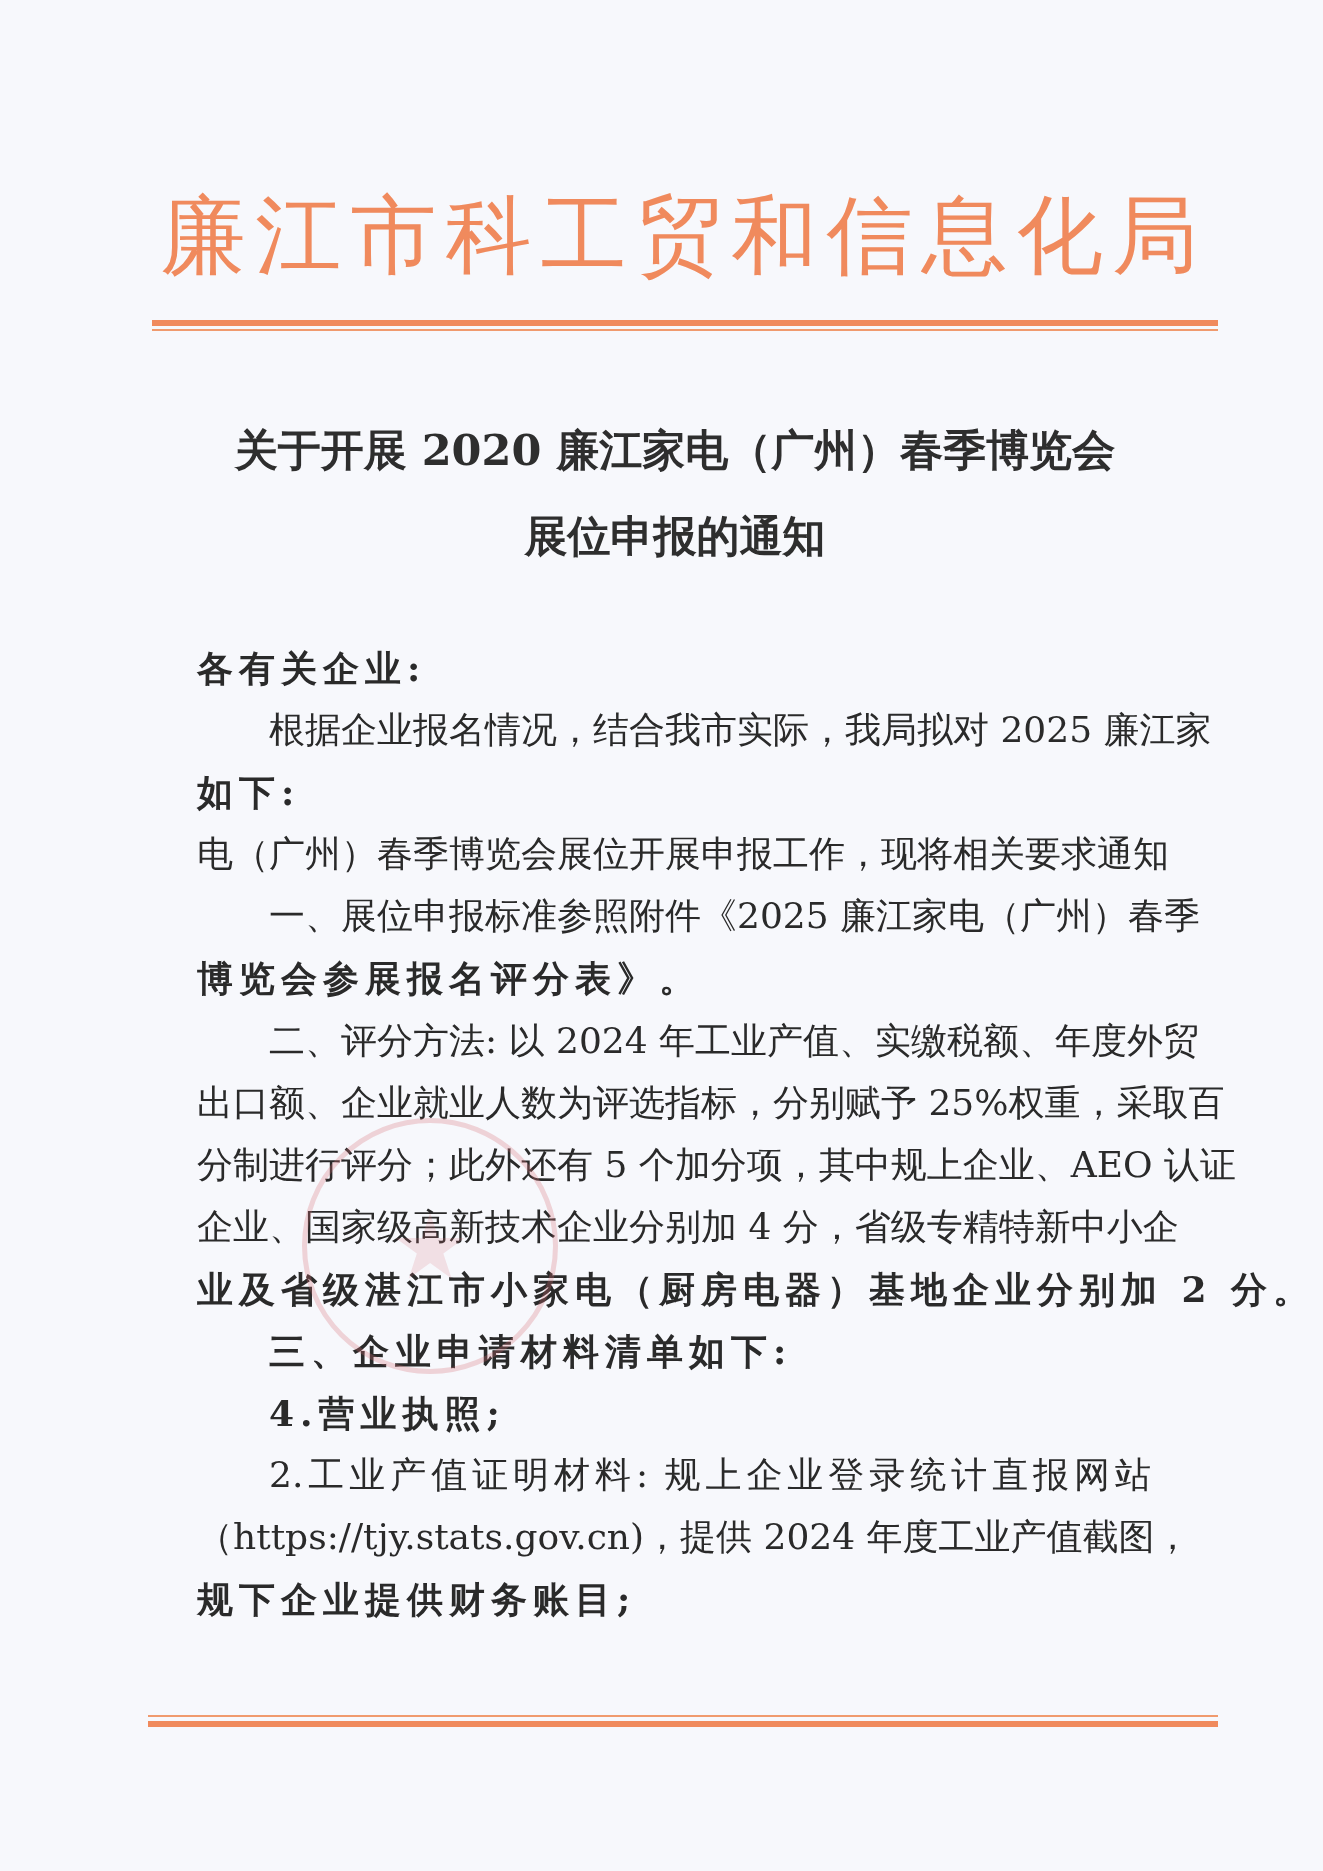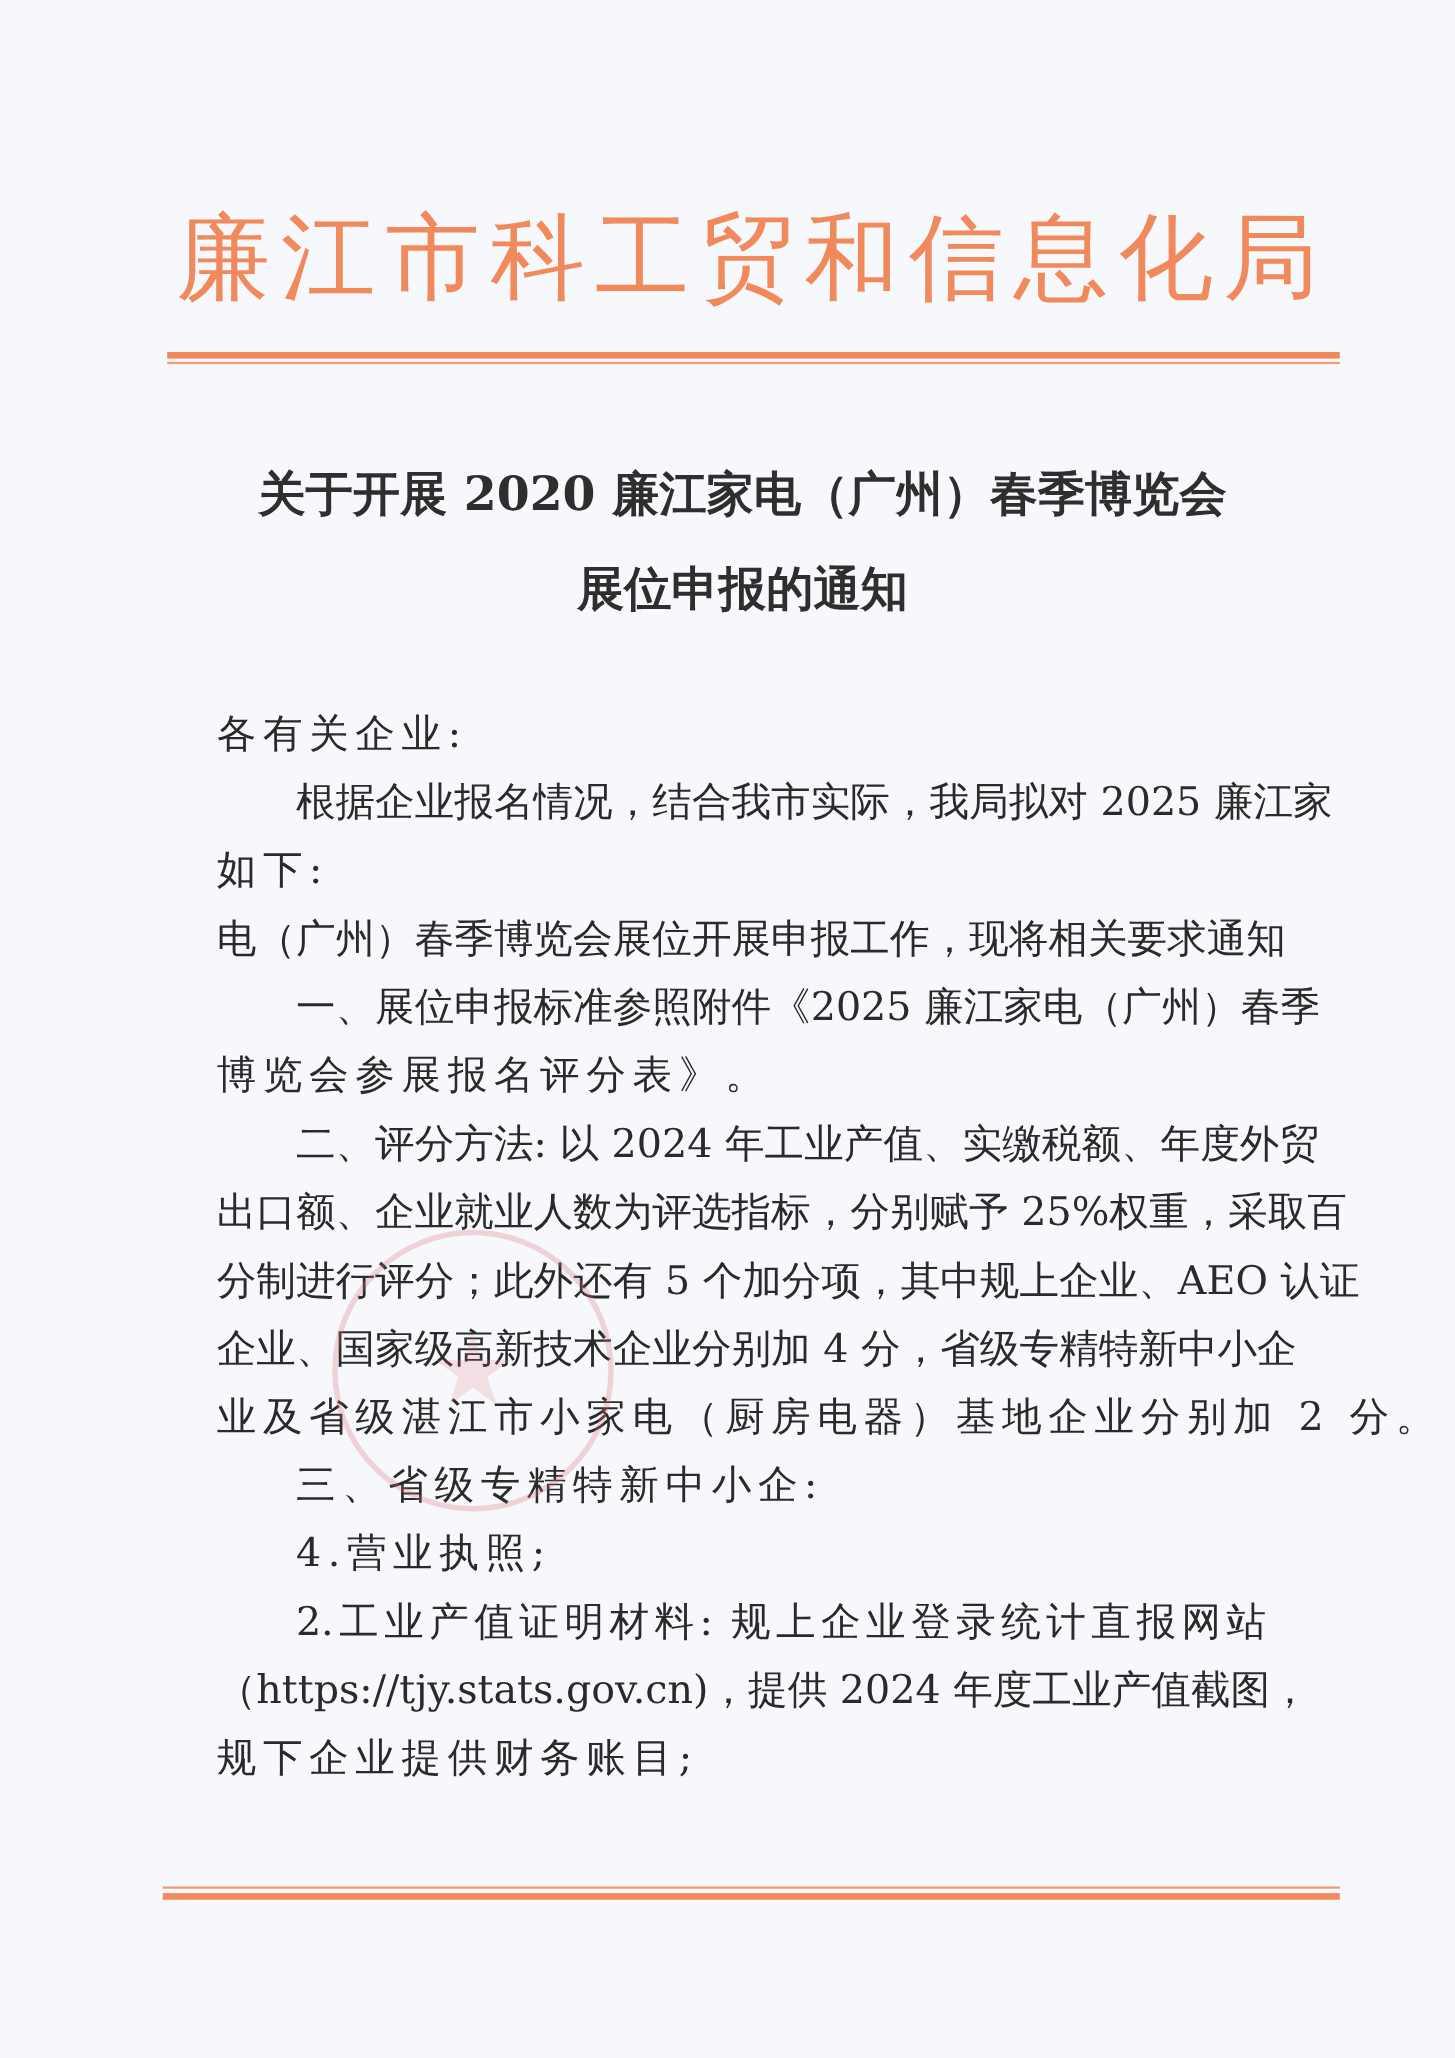--- a/index.html
+++ b/index.html
@@ -40,21 +40,21 @@
   
   .body {
     position: absolute; left: 197px; top: 642px; width: 954px;
     font-family: "DejaVu Serif", "Liberation Serif", serif;
     font-size: 36px; color: #2a2a2a;
   }
   .line {
     height: 62.1px; line-height: 52px; white-space: nowrap;
     text-align: justify; text-align-last: justify;
   }
-  .line.left { text-align: left; text-align-last: left; letter-spacing: 6px; }
+  .line.left { text-align: left; text-align-last: left; letter-spacing: 6px; font-weight: bold; }
   .indent { padding-left: 72px; }
 
   
   .seal {
     position: absolute; left: 302px; top: 1118px; width: 256px; height: 256px;
     border-radius: 50%;
     border: 5px solid rgba(214, 110, 120, 0.28);
     box-sizing: border-box;
     pointer-events: none;
   }
@@ -85,21 +85,21 @@
     <div class="line indent">根据企业报名情况，结合我市实际，我局拟对 2025 廉江家</div>
     <div class="line left">如下:</div>
     <div class="line">电（广州）春季博览会展位开展申报工作，现将相关要求通知</div>
     <div class="line indent">一、展位申报标准参照附件《2025 廉江家电（广州）春季</div>
     <div class="line left">博览会参展报名评分表》。</div>
     <div class="line indent">二、评分方法: 以 2024 年工业产值、实缴税额、年度外贸</div>
     <div class="line">出口额、企业就业人数为评选指标，分别赋予 25%权重，采取百</div>
     <div class="line">分制进行评分；此外还有 5 个加分项，其中规上企业、AEO 认证</div>
     <div class="line">企业、国家级高新技术企业分别加 4 分，省级专精特新中小企</div>
     <div class="line left">业及省级湛江市小家电（厨房电器）基地企业分别加 2 分。</div>
-    <div class="line left indent">三、省级专精特新中小企:</div>
+    <div class="line left indent">三、企业申请材料清单如下:</div>
     <div class="line left indent">4.营业执照;</div>
     <div class="line indent">2.工业产值证明材料: 规上企业登录统计直报网站</div>
     <div class="line">（https://tjy.stats.gov.cn)，提供 2024 年度工业产值截图，</div>
     <div class="line left">规下企业提供财务账目;</div>
   </div>
 
   <div class="seal">
     <span class="star">★</span>
   </div>
 

